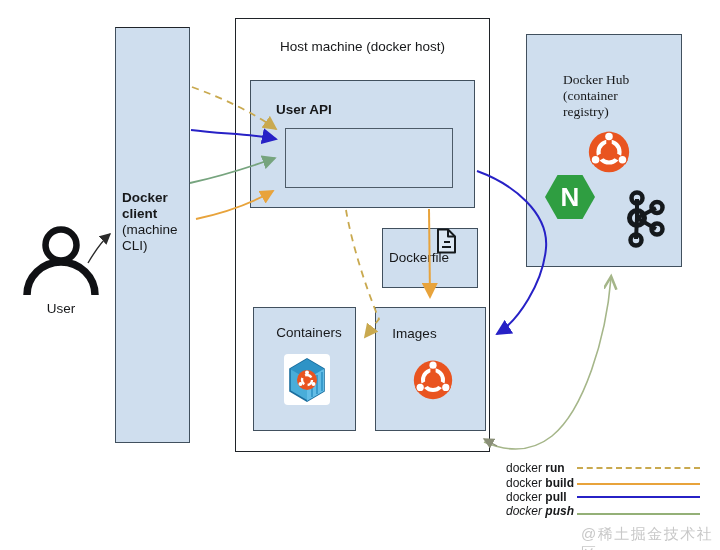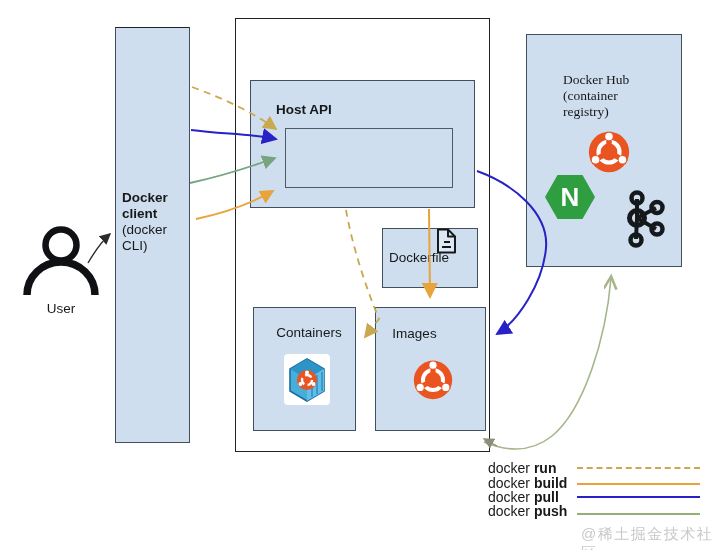--- a/index.html
+++ b/index.html
@@ -8,42 +8,43 @@
     font-family:"Liberation Sans", sans-serif;color:#17181a;
   }
   .abs{position:absolute;box-sizing:border-box;}
   .box{position:absolute;box-sizing:border-box;background:#cfdeee;border:1.5px solid #41505e;}
   .whitebox{position:absolute;box-sizing:border-box;background:#ffffff;border:1.6px solid #1f2328;}
   .lbl{position:absolute;font-size:13.5px;line-height:16px;white-space:nowrap;}
   .b{font-weight:bold;}
   .ctr{text-align:center;}
   svg{display:block;}
   #arrow-layer{position:absolute;left:0;top:0;pointer-events:none;}
-  .lg-row{position:absolute;left:488px;font-size:14px;line-height:13px;white-space:pre;}
+  .lg-row{position:absolute;left:506px;font-size:12px;line-height:13px;white-space:pre;}
   .lg-line{position:absolute;left:577px;width:123px;height:0;border-top:2px solid #888;}
   .lg-line.dashed{border-top-style:dashed;}
   .watermark{position:absolute;font-size:15px;letter-spacing:1.5px;color:#c8c8c8;}
 </style>
 </head>
 <body>
 
 <div class="abs" style="left:0;top:0;width:720px;height:550px;">
 
   <div class="box" style="left:115px;top:27px;width:75px;height:416px;border-top-color:#1f2328;"></div>
   <div class="lbl" style="left:122px;top:190px;">
     <div class="b">Docker</div>
     <div class="b">client</div>
-    <div>(docker</div>
+    <div>(machine</div>
     <div>CLI)</div>
   </div>
 
   <div class="whitebox" style="left:235px;top:18px;width:255px;height:434px;"></div>
+  <div class="lbl ctr" style="left:245px;top:39px;width:235px;">Host machine (docker host)</div>
 
   <div class="box" style="left:250px;top:80px;width:225px;height:128px;"></div>
-  <div class="lbl b" style="left:276px;top:102px;">Host API</div>
+  <div class="lbl b" style="left:276px;top:102px;">User API</div>
 
   <div class="box" style="left:285px;top:128px;width:168px;height:60px;border-width:1px;border-color:#4d5b68;"></div>
 
   <div class="box" style="left:382px;top:228px;width:96px;height:60px;"></div>
   <div class="lbl" style="left:389px;top:250px;">Dockerfile</div>
   <svg class="abs" style="left:435px;top:228px;" width="23" height="26" viewBox="0 0 23 26">
     <path d="M3 1.5 H13 L20 8.5 V24.5 H3 Z" fill="#dde8f3" stroke="#15191c" stroke-width="2" stroke-linejoin="round"></path>
     <path d="M13 1.5 V8.5 H20" fill="none" stroke="#15191c" stroke-width="2" stroke-linejoin="round"></path>
     <path d="M9 14 H15" stroke="#15191c" stroke-width="2"></path>
     <path d="M7 19 H16" stroke="#15191c" stroke-width="2"></path>
@@ -159,19 +160,19 @@
   <div>
     <div class="lg-row" style="top:462px;"><span>docker </span><span class="b">run</span></div>
     <span class="lg-line dashed" style="top: 467px; border-top-color: rgb(201, 169, 79);"></span>
 
     <div class="lg-row" style="top:477px;"><span>docker </span><span class="b">build</span></div>
     <span class="lg-line" style="top: 483px; border-top-color: rgb(232, 163, 59);"></span>
 
     <div class="lg-row" style="top:491px;"><span>docker </span><span class="b">pull</span></div>
     <span class="lg-line" style="top: 496px; border-top-color: rgb(39, 33, 198);"></span>
 
-    <div class="lg-row" style="top:505px;"><span>docker </span><span class="b">push</span></div>
+    <div class="lg-row" style="top:505px;font-style:italic;"><span>docker </span><span class="b">push</span></div>
     <span class="lg-line" style="top: 513px; border-top-color: rgb(148, 176, 119);"></span>
   </div>
 
   <div class="watermark" style="left:581px;top:525px;">@稀土掘金技术社区</div>
 
 </div>
 
 </body></html>

